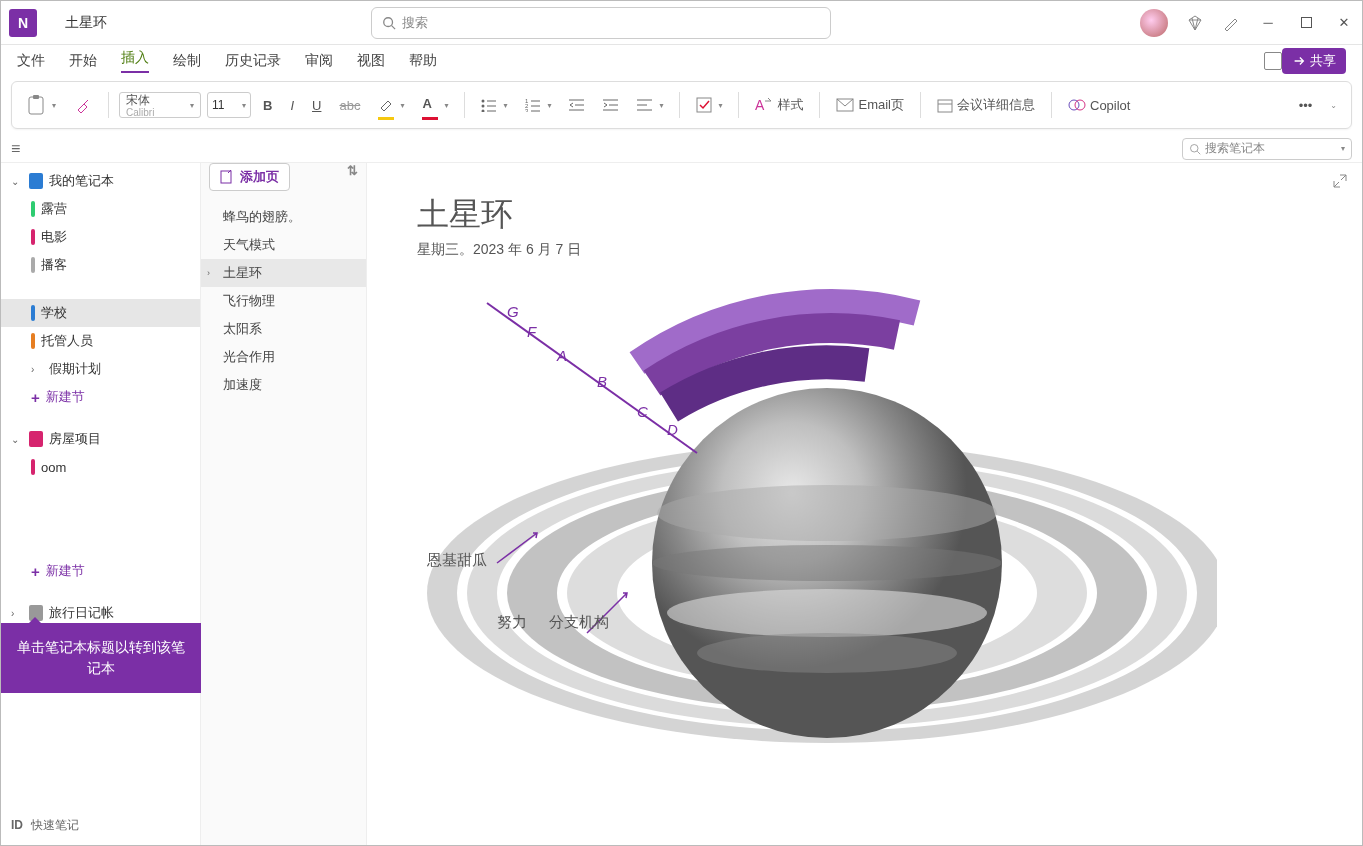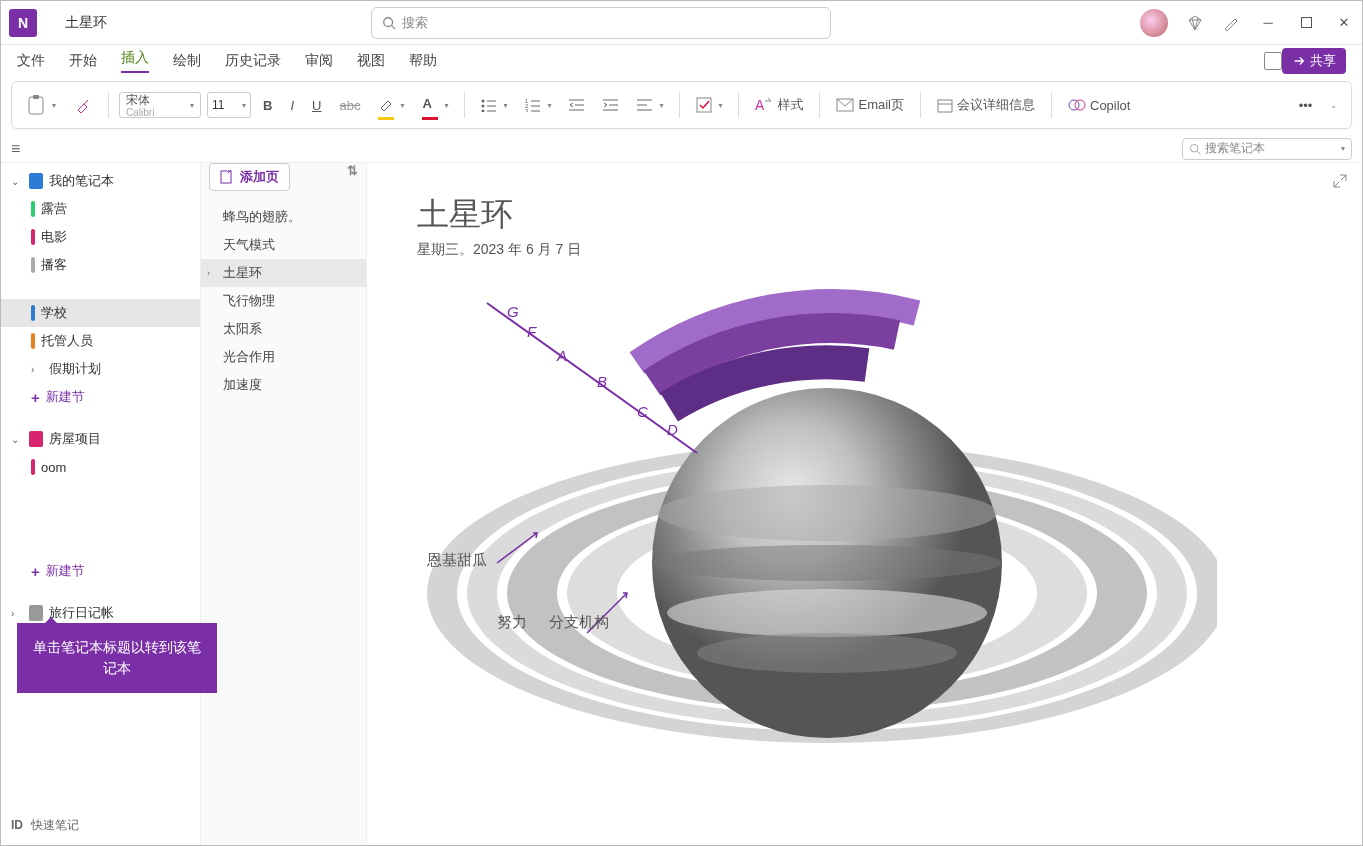--- a/index.html
+++ b/index.html
@@ -40,21 +40,21 @@
 
 
 .nav { width: 200px; border-right: 1px solid #eee; display:flex; flex-direction:column; padding-top: 4px; position:relative;}
 .nav-row { height:28px; display:flex; align-items:center; padding-left: 10px; font-size:13px; color:#333; gap:6px; cursor:default;}
 .nav-row.indent1 { padding-left: 30px; }
 .nav-row.selected { background: #e6e6e6; margin-top: 20px; }
 .notebook-ico { width:14px; height:16px; border-radius:2px;}
 .chev { font-size:10px; color:#666; width:12px;}
 .color-strip { width:4px; height:16px; border-radius:2px;}
 .plus { color:#7b2fa6; font-weight:bold; font-size:15px;}
-.tooltip-pop { position:absolute; left:16px; top:460px; width:200px; background:#7b2fa6; color:#fff; padding:14px 12px; text-align:center; font-size:14px; line-height:1.5;}
+.tooltip-pop { position:absolute; left:0; top:460px; width:200px; background:#7b2fa6; color:#fff; padding:14px 12px; text-align:center; font-size:14px; line-height:1.5;}
 .tooltip-pop::before { content:""; position:absolute; top:-14px; left:26px; border:8px solid transparent; border-bottom-color:#7b2fa6;}
 .nav-bottom { position:absolute; bottom:6px; left:0; right:0; height:28px; display:flex;align-items:center; padding-left:10px; gap:8px; color:#666; font-size:12px;}
 
 
 .pages { width: 166px; border-right:1px solid #eee; display:flex; flex-direction:column; background:#fafafa;}
 .pages-header { height:40px; display:flex; align-items:flex-start; padding:0 8px; gap:4px;font-weight:bold;}
 .add-page { border:1px solid #ccc; border-radius:4px; padding:4px 10px; display:flex; align-items:center; gap:6px; color:#7b2fa6; font-size:13px; background:#fff;}
 .sort-ico { margin-left:auto; color:#888;}
 .page-row { height:28px; display:flex; align-items:center; padding-left:20px; font-size:13px; color:#444;}
 .page-row.selected { background:#e8e8e8;}

